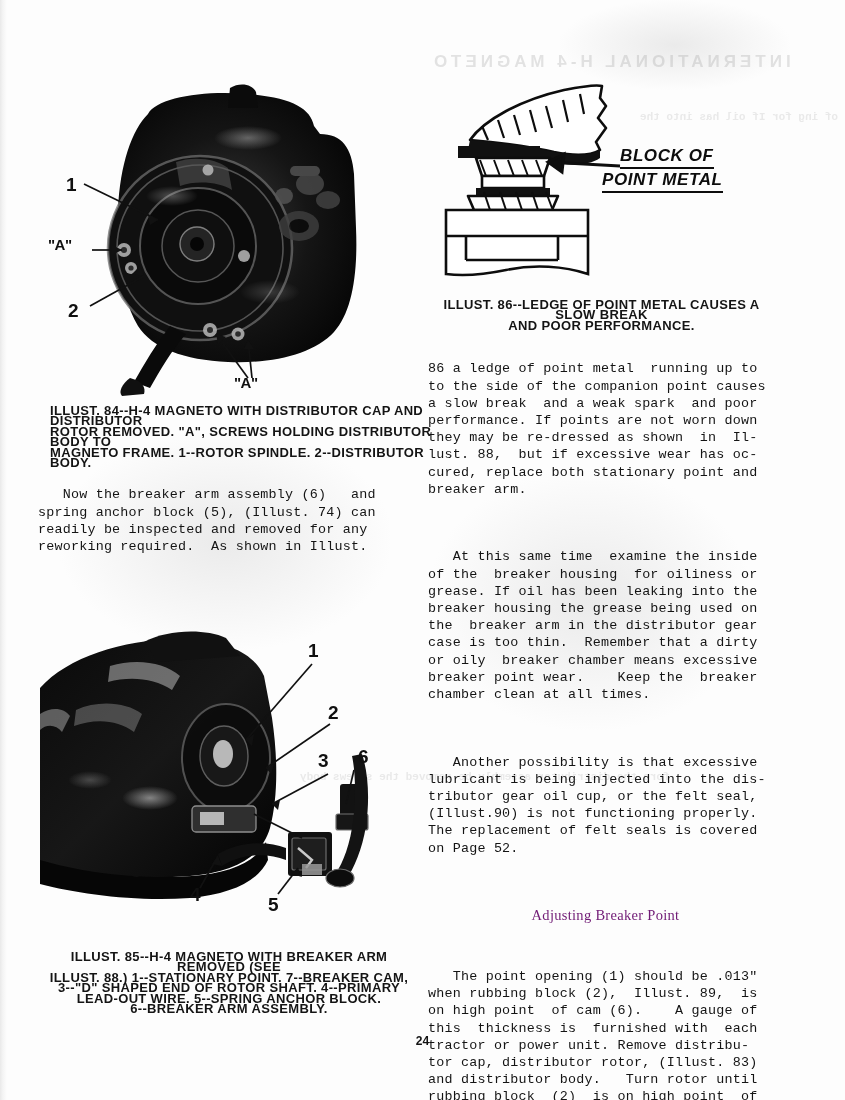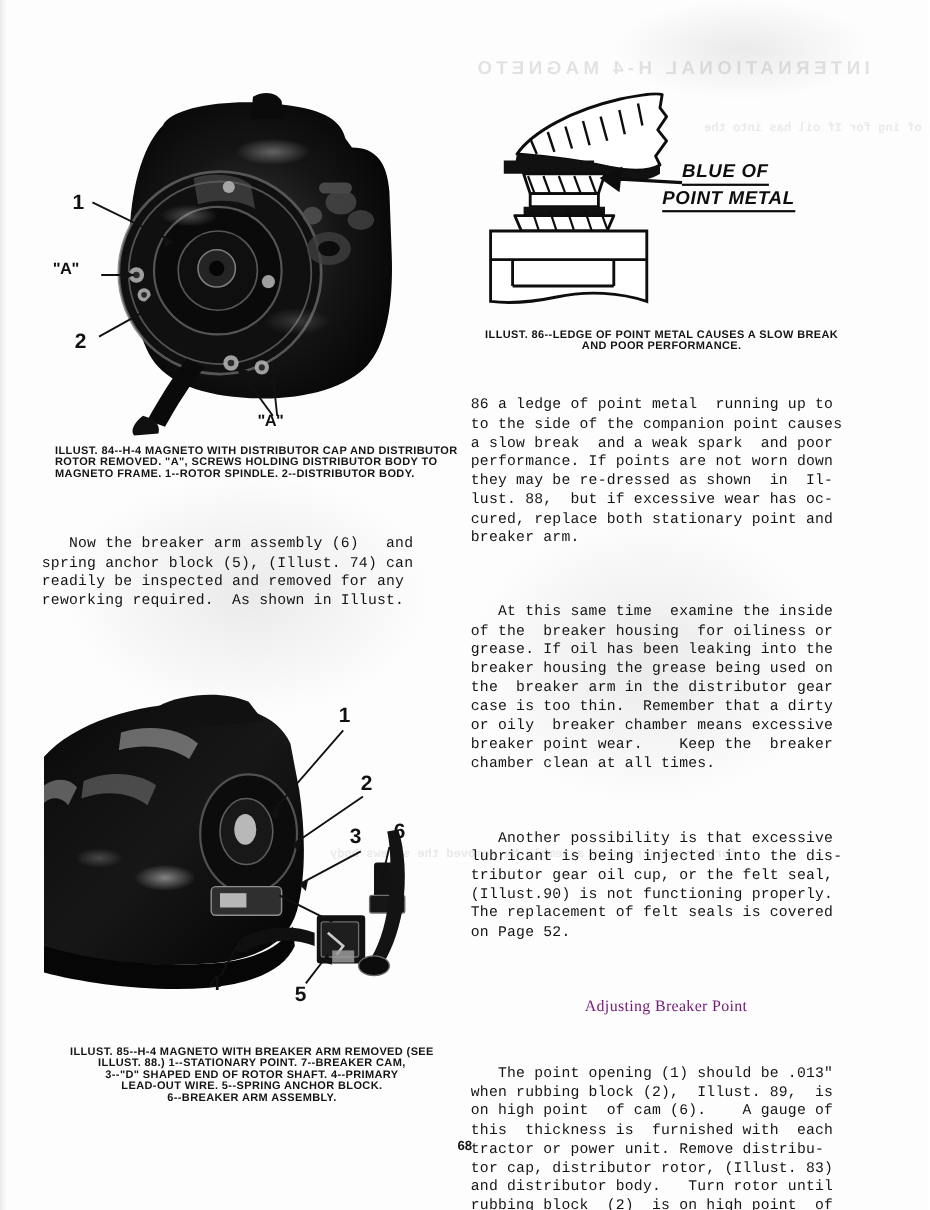--- a/index.html
+++ b/index.html
@@ -78,21 +78,21 @@
     letter-spacing: 0.2px;
     color: #141414;
     white-space: pre;
   }
   .body-text p { margin: 0 0 16px 0; }
   .body-text p:last-child { margin-bottom: 0; }
 
   .caption {
     font-family: "Liberation Sans", sans-serif;
     font-weight: bold;
-    font-size: 10px;
+    font-size: 13px;
     line-height: 10.4px;
     letter-spacing: 0.35px;
     text-align: center;
     color: #141414;
     white-space: pre-line;
   }
 
   .subhead {
     font-family: "Liberation Serif", serif;
     font-weight: normal;
@@ -388,21 +388,21 @@
         <line x1="22" y1="152" x2="164" y2="152"></line>
         <path d="M42 152 L42 176 M134 152 L134 176"></path>
         <line x1="42" y1="176" x2="134" y2="176"></line>
       </g>
 
       <g stroke="#0d0d0d" stroke-width="3" fill="#0d0d0d">
         <line x1="196" y1="82" x2="124" y2="78"></line>
         <path d="M124 78 L140 70 L138 88 Z"></path>
       </g>
     </svg>
-    <div style="position:absolute; left:196px; top:62px; font-family:'Liberation Sans', sans-serif; font-weight:bold; font-style:italic; font-size:17px; letter-spacing:0.6px; color:#0d0d0d; border-bottom:2.5px solid #0d0d0d; padding-bottom:1px;">BLUE OF</div>
+    <div style="position:absolute; left:196px; top:62px; font-family:'Liberation Sans', sans-serif; font-weight:bold; font-style:italic; font-size:17px; letter-spacing:0.6px; color:#0d0d0d; border-bottom:2.5px solid #0d0d0d; padding-bottom:1px;">BLOCK OF</div>
     <div style="position:absolute; left:178px; top:86px; font-family:'Liberation Sans', sans-serif; font-weight:bold; font-style:italic; font-size:17px; letter-spacing:0.6px; color:#0d0d0d; border-bottom:2.5px solid #0d0d0d; padding-bottom:1px;">POINT METAL</div>
   </div>
 
   <div class="caption" style="position:absolute; left:424px; top:300px; width:355px;">ILLUST. 86--LEDGE OF POINT METAL CAUSES A SLOW BREAK
 AND POOR PERFORMANCE.</div>
 
   <div class="col-right" style="top:326px;">
     <div class="body-text">
       <p>86 a ledge of point metal  running up to
 to the side of the companion point causes
@@ -441,15 +441,15 @@
 snugly in opening.   After adjustment be
 sure to retighten screw.   When install-
 ing distributor body, be sure the pinion
 gear hub (5) which has a flat spot  (Il-
 lust. 90) lines up with flat spot on the
 rotor shaft (6).</p>
       
     </div>
   </div>
 
-  <div class="page-number">68</div>
+  <div class="page-number">24</div>
 
 </div>
 
 </body></html>

